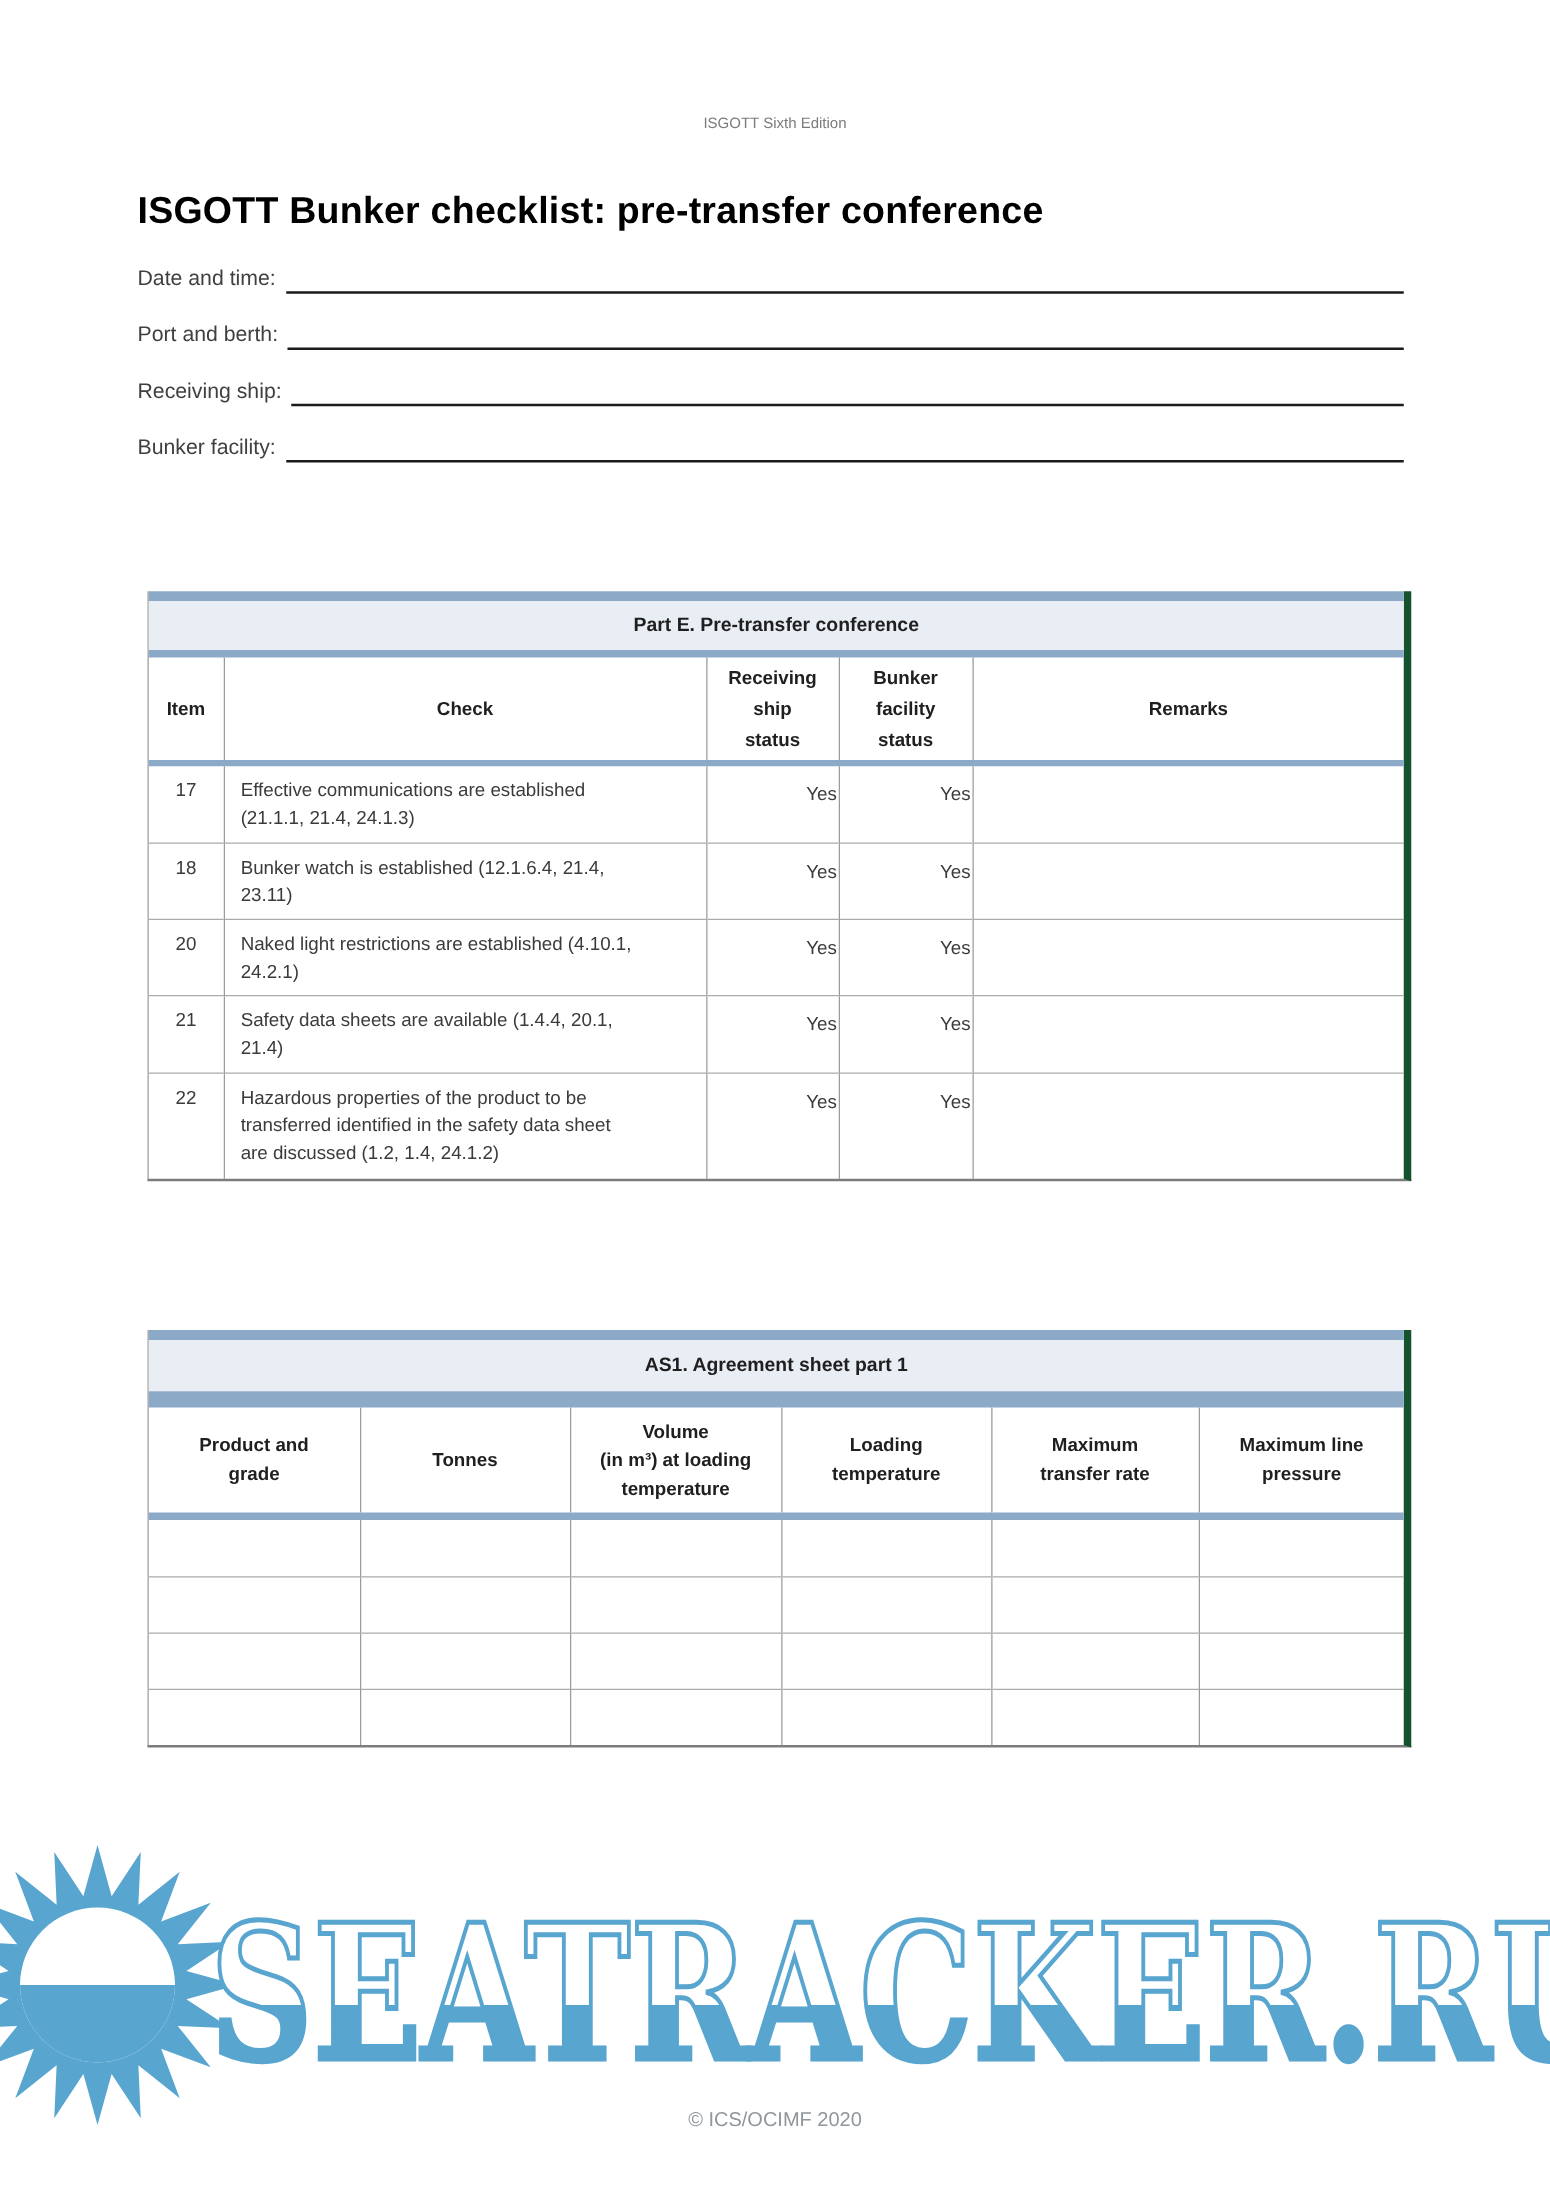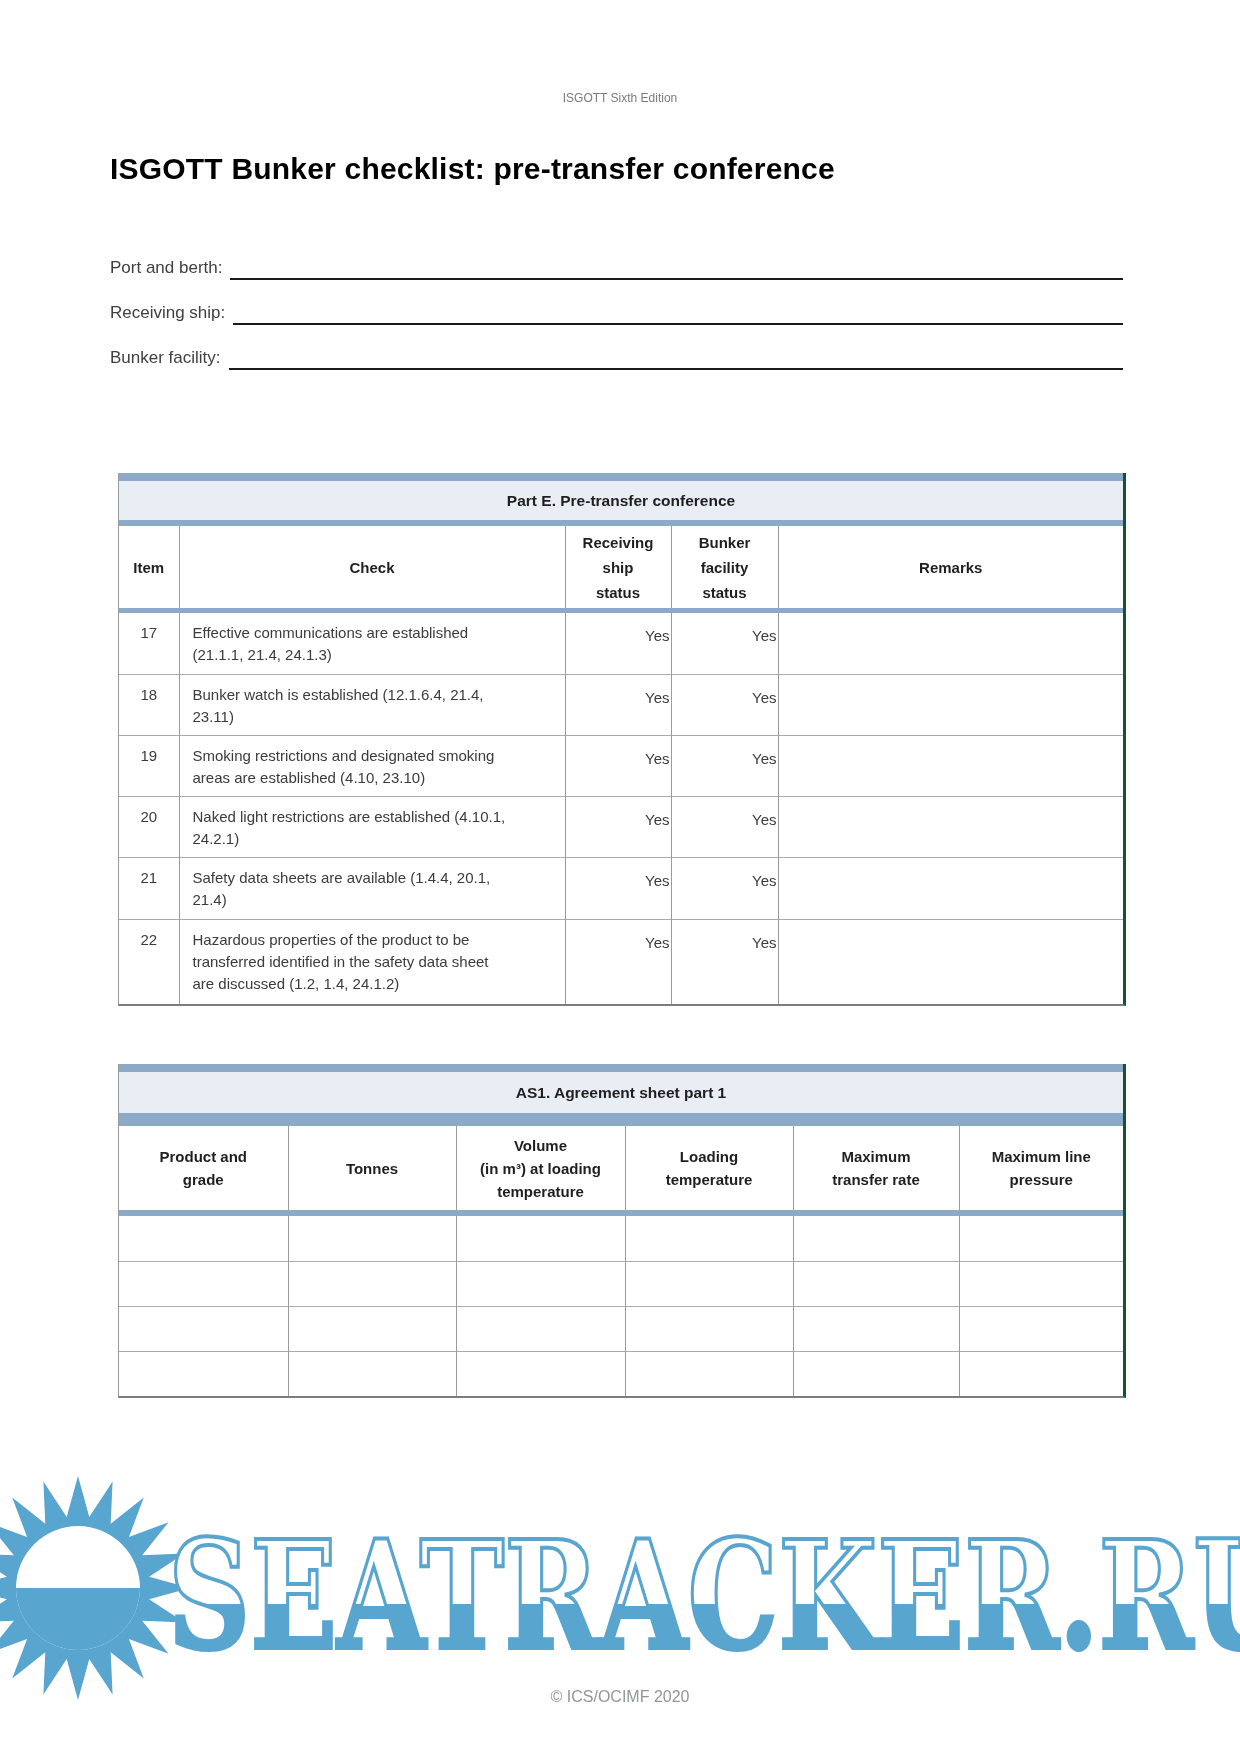--- a/index.html
+++ b/index.html
@@ -12,21 +12,21 @@
   .doc-title{position:absolute;top:152px;left:110px;font-size:30px;font-weight:bold;
              color:#000000;letter-spacing:.2px;}
   
   .form-row{position:absolute;left:110px;width:1013px;height:24px;display:flex;}
   .form-row .lbl{font-size:17px;color:#3f3f3f;white-space:nowrap;align-self:flex-end;
                  padding-bottom:2px;}
   .form-row .ln{flex:1;margin-left:8px;border-bottom:2.5px solid #1b1b1b;}
   .fr0{top:211px;} .fr1{top:256px;} .fr2{top:301px;} .fr3{top:346px;}
   
   .tblwrap{position:absolute;left:118px;width:1004px;border-left:1px solid #9b9b9b;
-           border-right:3px solid #14532d;border-bottom:2px solid #7c7c7c;box-sizing:content-box;}
+           border-right:6px solid #14532d;border-bottom:2px solid #7c7c7c;box-sizing:content-box;}
   .t1{top:473px;} .t2{top:1064px;}
   .bar{width:100%;background:#8caac7;}
   .bar8{height:8px;} .bar7{height:7px;} .bar6{height:6px;} .bar5{height:5px;}
   .trow{width:100%;background:#e9edf4;display:flex;align-items:center;justify-content:center;
         font-weight:bold;font-size:15.5px;color:#1f1f1f;}
   .trow.h39{height:39px;} .trow.h41{height:41px;} .trow.h42{height:42px;}
   table{border-collapse:collapse;table-layout:fixed;width:1004px;}
   td{border-right:1px solid #9b9b9b;vertical-align:top;overflow:hidden;box-sizing:border-box;}
   td:last-child{border-right:none;}
   .hd td{vertical-align:middle;text-align:center;font-weight:bold;font-size:15px;
@@ -54,20 +54,24 @@
 </style>
 </head>
 <body>
 
 <div class="page">
 
   <div class="edition">ISGOTT Sixth Edition</div>
 
   <div class="doc-title">ISGOTT Bunker checklist: pre-transfer conference</div>
 
+  <div class="form-row fr0">
+    <span class="lbl">Date and time:</span>
+    <span class="ln"></span>
+  </div>
   <div class="form-row fr1">
     <span class="lbl">Port and berth:</span>
     <span class="ln"></span>
   </div>
   <div class="form-row fr2">
     <span class="lbl">Receiving ship:</span>
     <span class="ln"></span>
   </div>
   <div class="form-row fr3">
     <span class="lbl">Bunker facility:</span>
@@ -115,28 +119,20 @@
         <td class="checkcell">Effective communications are established
 (21.1.1, 21.4, 24.1.3)</td>
         <td class="yescell">Yes</td>
         <td class="yescell">Yes</td>
         <td></td>
       </tr>
       <tr class="r61">
         <td class="itemcell">18</td>
         <td class="checkcell">Bunker watch is established (12.1.6.4, 21.4,
 23.11)</td>
-        <td class="yescell">Yes</td>
-        <td class="yescell">Yes</td>
-        <td></td>
-      </tr>
-      <tr class="r61">
-        <td class="itemcell">19</td>
-        <td class="checkcell">Smoking restrictions and designated smoking
-areas are established (4.10, 23.10)</td>
         <td class="yescell">Yes</td>
         <td class="yescell">Yes</td>
         <td></td>
       </tr>
       <tr class="r61">
         <td class="itemcell">20</td>
         <td class="checkcell">Naked light restrictions are established (4.10.1,
 24.2.1)</td>
         <td class="yescell">Yes</td>
         <td class="yescell">Yes</td>

